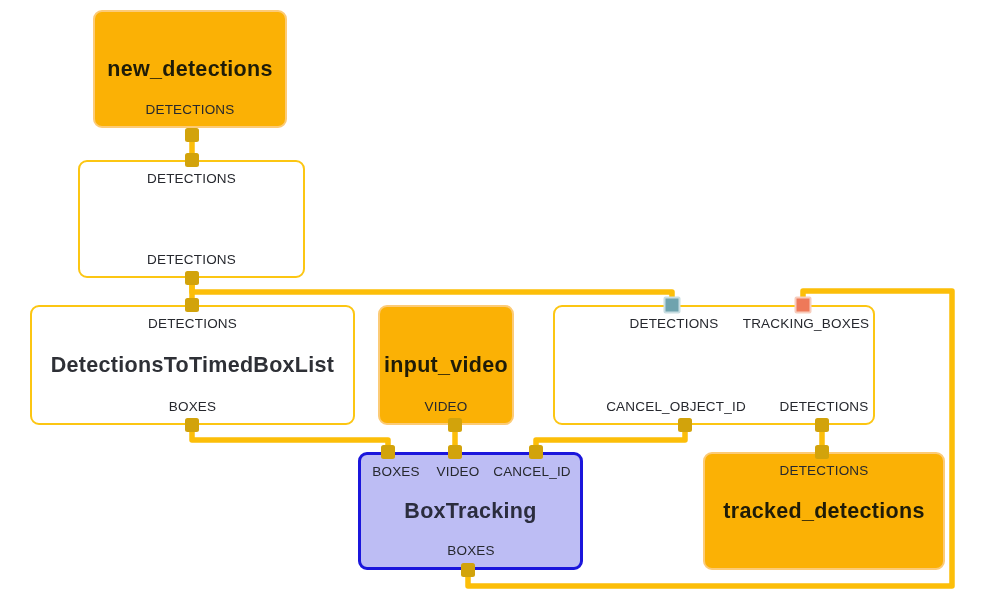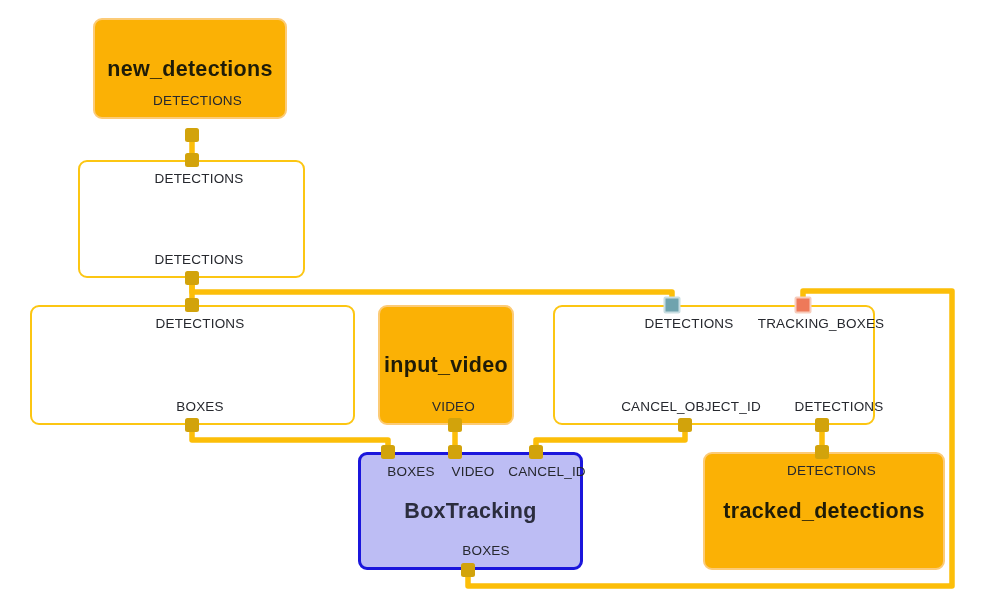--- a/index.html
+++ b/index.html
@@ -12,50 +12,51 @@
   .node.orange{background:#FBB105;border:2px solid #FCCB77;}
   .node.blue{background:#BDBDF4;border:3px solid #1B16DC;}
 
   .title{position:absolute;left:0;right:0;top:50%;transform:translateY(-50%);
          text-align:center;font-weight:bold;font-size:21.5px;letter-spacing:.3px;
          color:#2E3036;white-space:nowrap;}
   .node.orange .title{color:#1f1c08;}
   .node.blue .title{color:#2b2d3e;}
 
   .plabel{position:absolute;font-size:13.5px;letter-spacing:.2px;color:#26282E;
-          white-space:nowrap;margin-left:15px;}
+          white-space:nowrap;}
   .prow-top{top:9px;left:0;right:0;text-align:center;}
   .prow-bottom{bottom:9px;left:0;right:0;text-align:center;}
   .pl-top{top:9px;transform:translateX(-50%);}
   .pl-bottom{bottom:9px;transform:translateX(-50%);}
 
   svg.edges{position:absolute;left:0;top:0;z-index:2;pointer-events:none;}
 
   .port{position:absolute;width:14px;height:14px;background:#D2A30B;
         border-radius:2.5px;z-index:3;transform:translate(-50%,-50%);}
   .port.teal{width:13px;height:13px;background:#6FA3AE;border:2px solid #C9DEE2;border-radius:2px;}
   .port.salmon{width:13px;height:13px;background:#EE7959;border:2px solid #F7CDBD;border-radius:2px;}
 </style>
 </head>
 <body>
 
 <div class="canvas">
 
-  <div class="node orange" style="left:93px;top:18px;width:194px;height:101px;">
+  <div class="node orange" style="left:93px;top:10px;width:194px;height:118px;">
     <div class="title">new_detections</div>
     <div class="plabel prow-bottom">DETECTIONS</div>
   </div>
 
   <div class="node white" style="left:78px;top:160px;width:227px;height:118px;">
     <div class="plabel prow-top">DETECTIONS</div>
     <div class="plabel prow-bottom">DETECTIONS</div>
   </div>
 
   <div class="node white" style="left:30px;top:305px;width:325px;height:120px;">
     <div class="plabel prow-top">DETECTIONS</div>
+    <div class="title">DetectionsToTimedBoxList</div>
     <div class="plabel prow-bottom">BOXES</div>
   </div>
 
   <div class="node orange" style="left:378px;top:305px;width:136px;height:120px;">
     <div class="title">input_video</div>
     <div class="plabel prow-bottom">VIDEO</div>
   </div>
 
   <div class="node white" style="left:553px;top:305px;width:322px;height:120px;">
     <div class="plabel pl-top" style="left:119px;">DETECTIONS</div>

